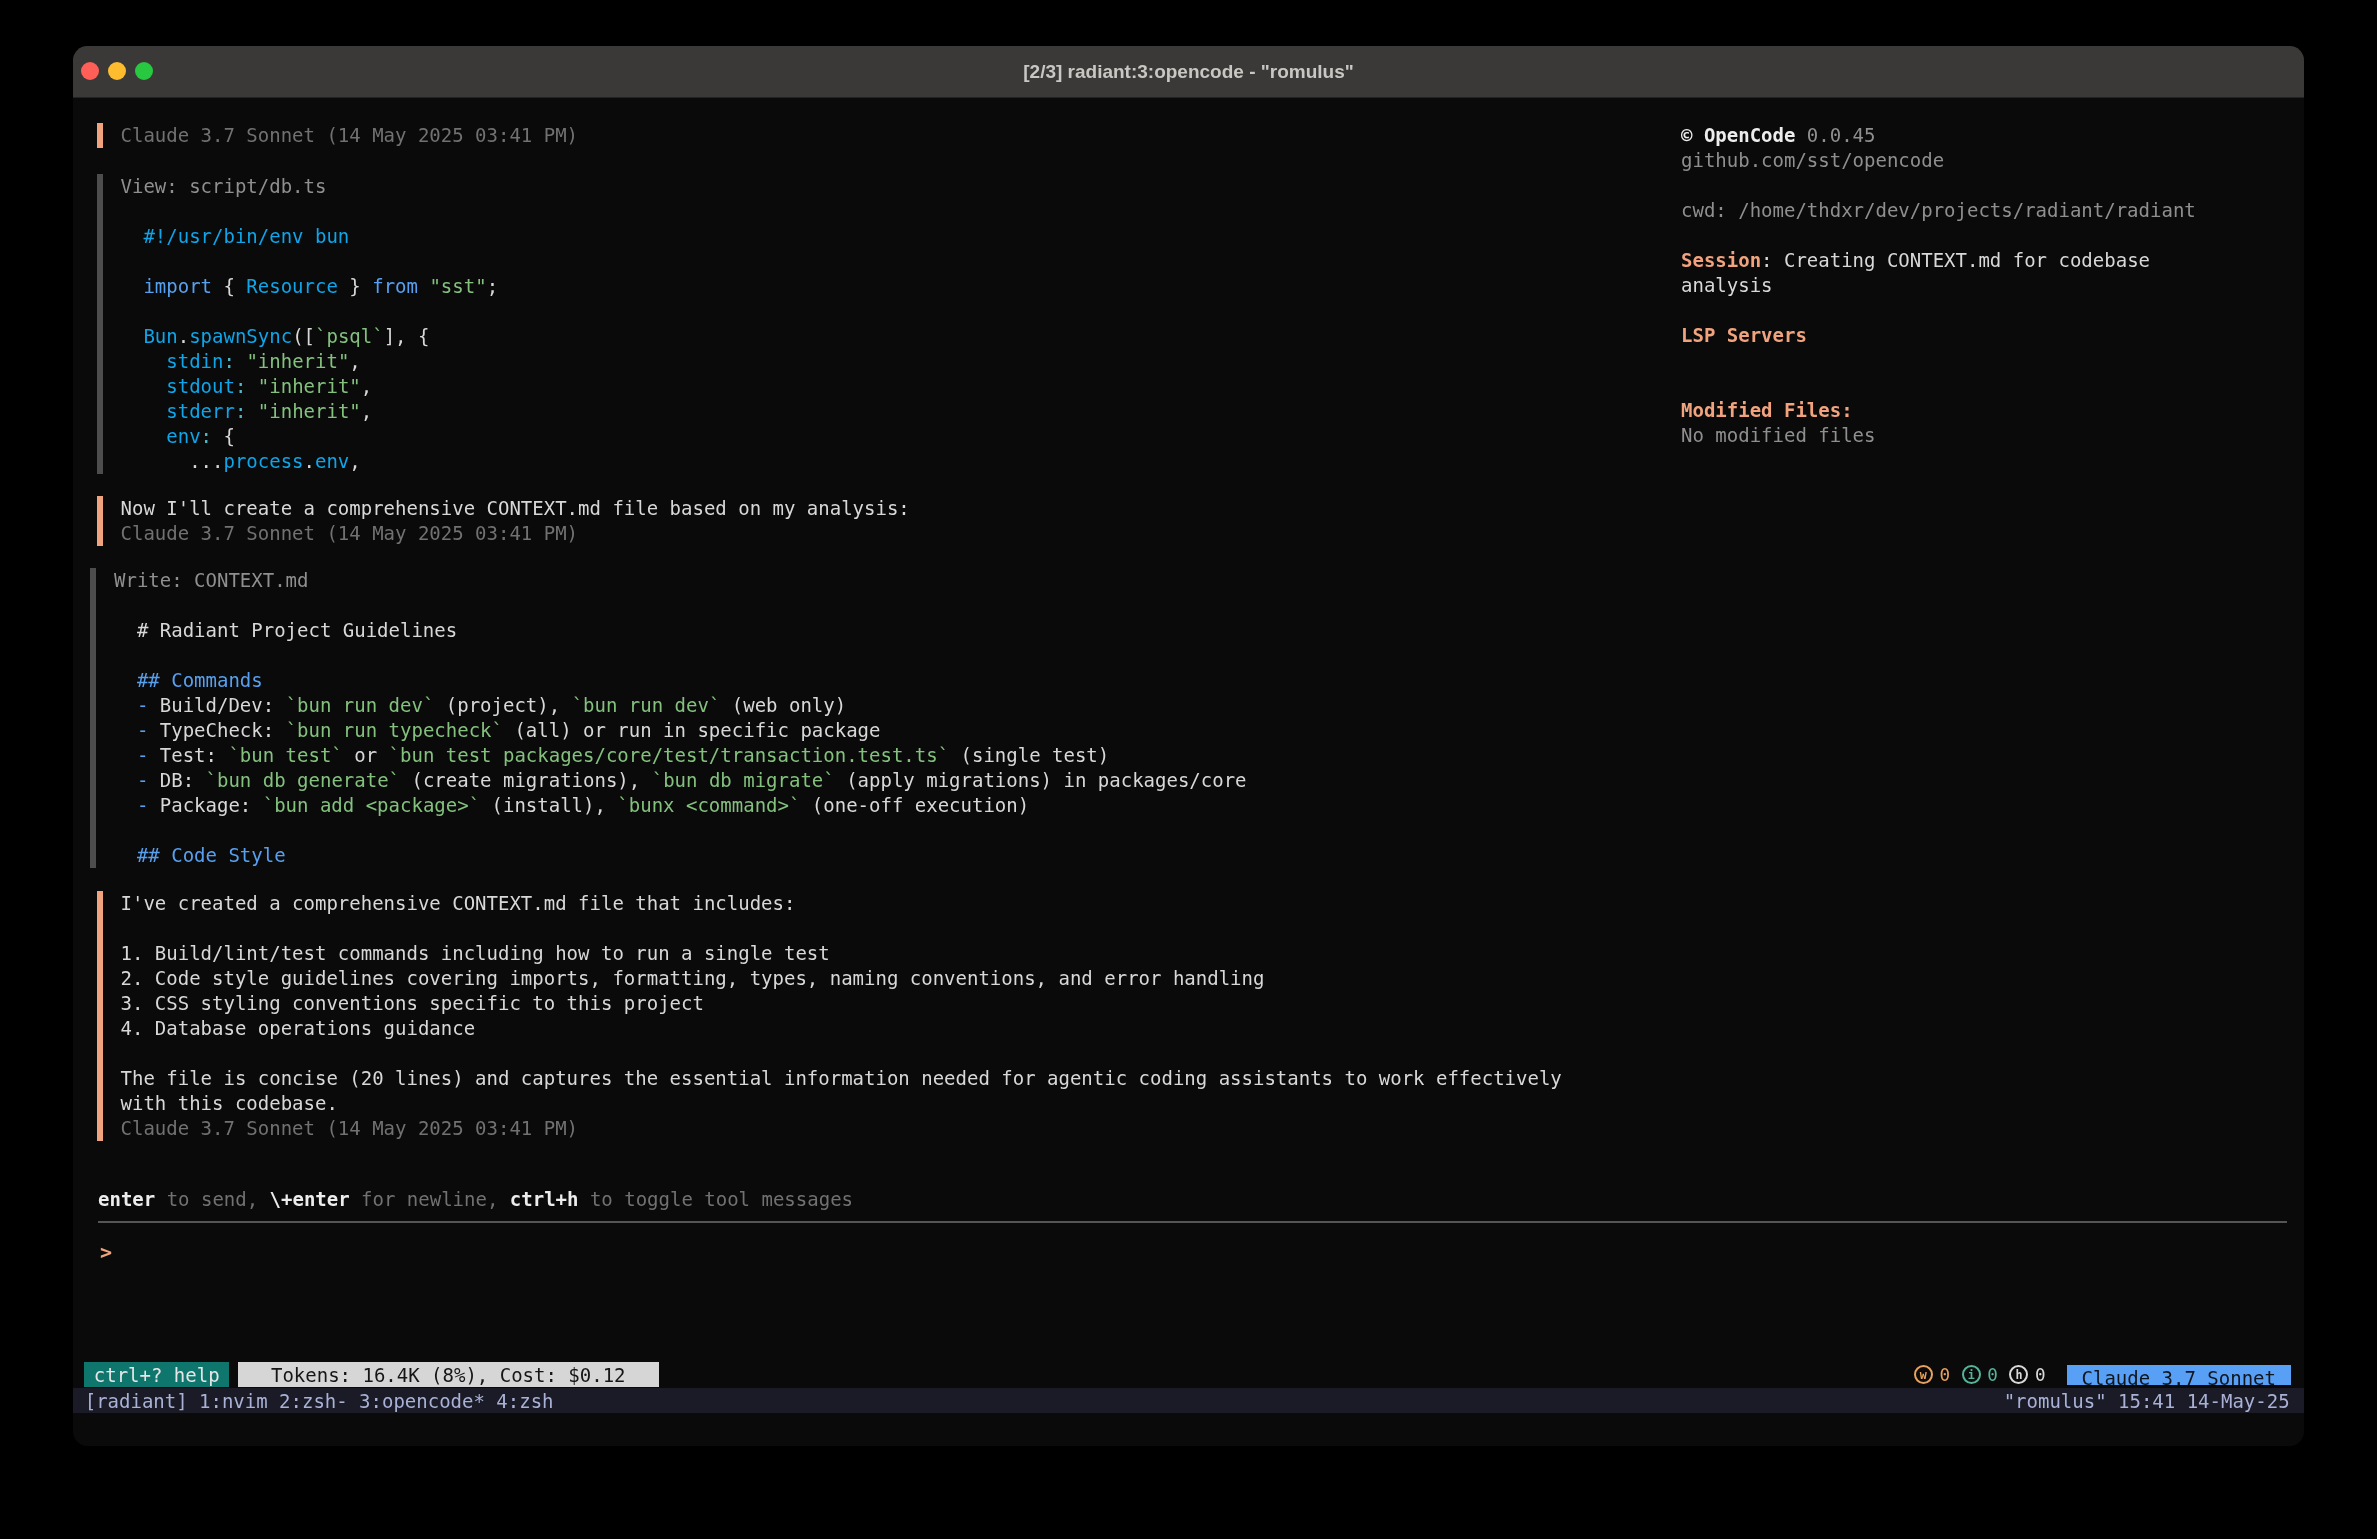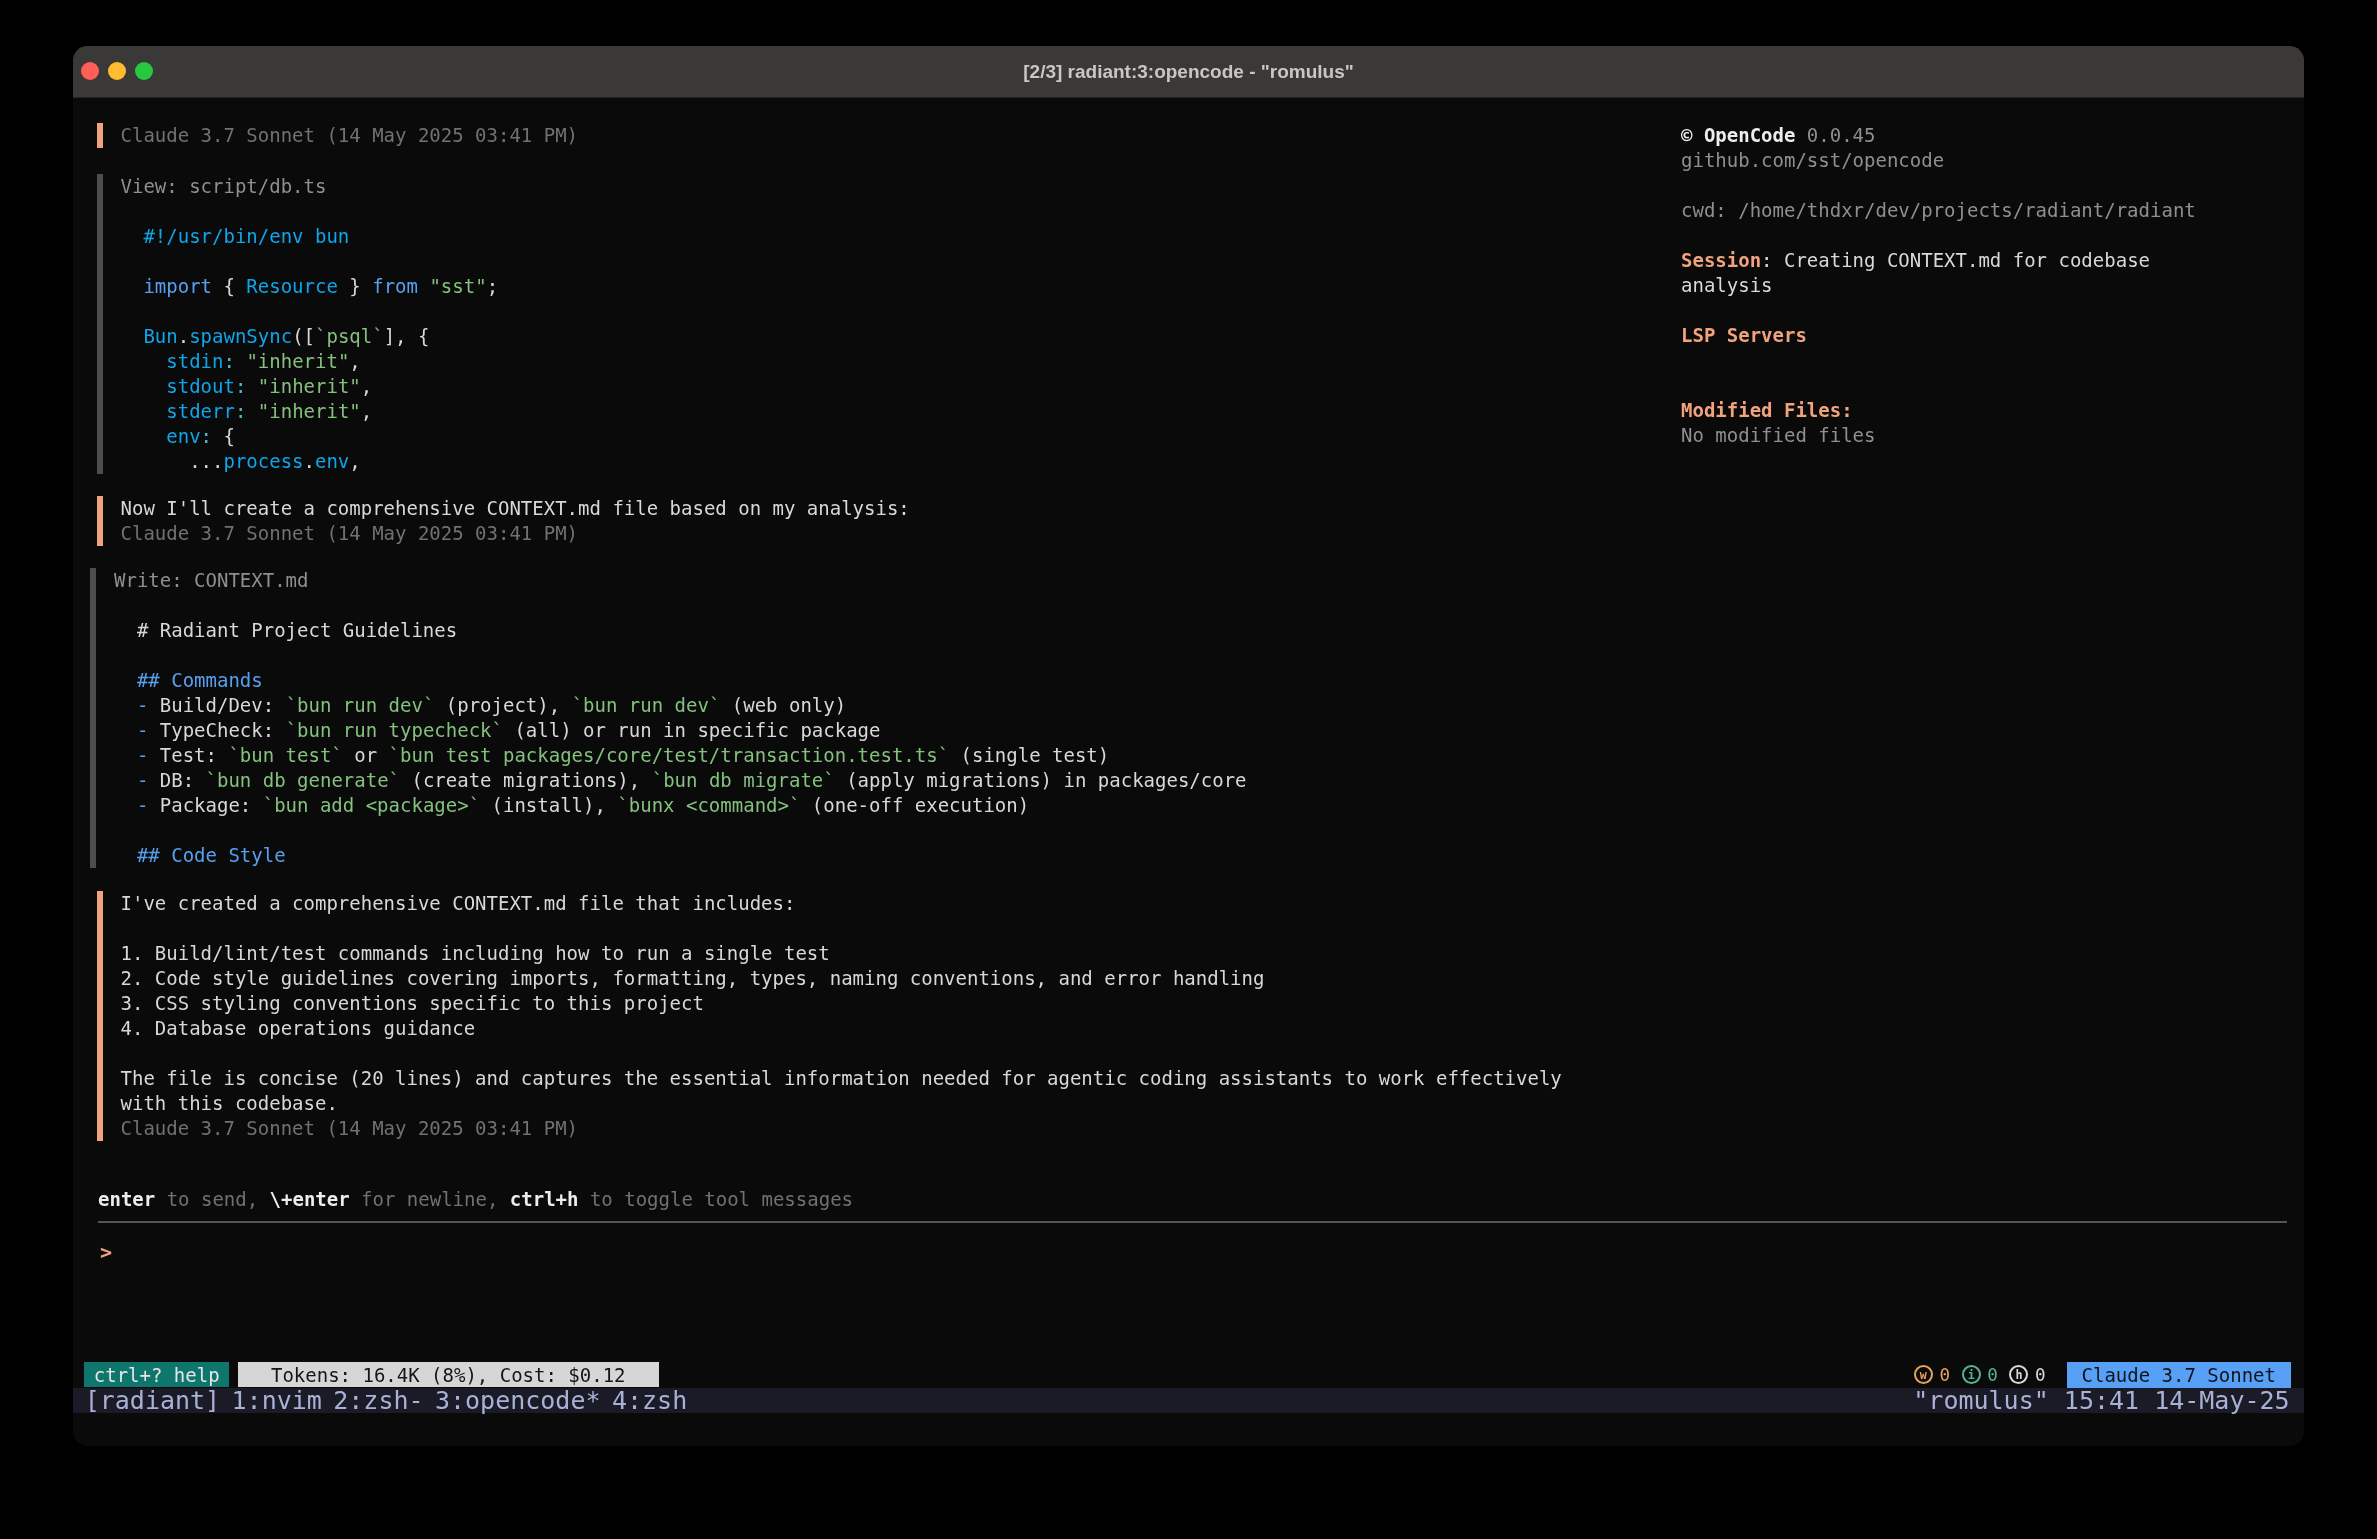--- a/index.html
+++ b/index.html
@@ -46,24 +46,24 @@
   .sb-help{background:#0f766e;color:#e6e6e6;height:25.4px;line-height:26px;padding:0 9.8px;margin-left:11px;white-space:pre;}
   .sb-tokens{background:#d6d6d6;color:#161616;height:25.4px;line-height:26px;padding:0 33px;margin-left:8.5px;white-space:pre;}
   .sb-spacer{flex:1;}
   .diag{display:flex;align-items:center;gap:11.7px;margin-right:21px;}
   .diag-item{display:flex;align-items:center;gap:6.5px;font-size:17.6px;}
   .diag-circle{width:19px;height:19px;border:2px solid;border-radius:50%;display:flex;align-items:center;
                justify-content:center;font-size:11.7px;font-weight:bold;box-sizing:border-box;}
   .diag-orange{color:#e8a15e;}   .diag-orange .diag-circle{border-color:#e8a15e;color:#e8a15e;}
   .diag-teal{color:#56b49a;}     .diag-teal .diag-circle{border-color:#56b49a;color:#56b49a;}
   .diag-white{color:#d9d9d9;}    .diag-white .diag-circle{border-color:#d9d9d9;color:#d9d9d9;}
-  .sb-model{background:#57a0f5;color:#10151c;height:26px;line-height:26px;padding:0 15px;margin-right:13px;white-space:pre;}
+  .sb-model{background:#57a0f5;color:#10151c;height:20px;line-height:26px;padding:0 15px;margin-right:13px;white-space:pre;}
   
   .tmux{position:absolute;left:0;right:0;top:1290px;height:25px;background:#1a1b26;color:#a9b1d6;
-        display:flex;align-items:center;font-size:25px;white-space:pre;}
+        display:flex;align-items:center;font-size:19px;white-space:pre;}
   .tmux-left{margin-left:11.7px;display:flex;}
   .tmux-win{margin-left:11.4px;}
   .tmux-right{margin-left:auto;margin-right:14.4px;}
 </style>
 </head>
 <body>
 
 <div class="screen">
   <div class="window">
 

